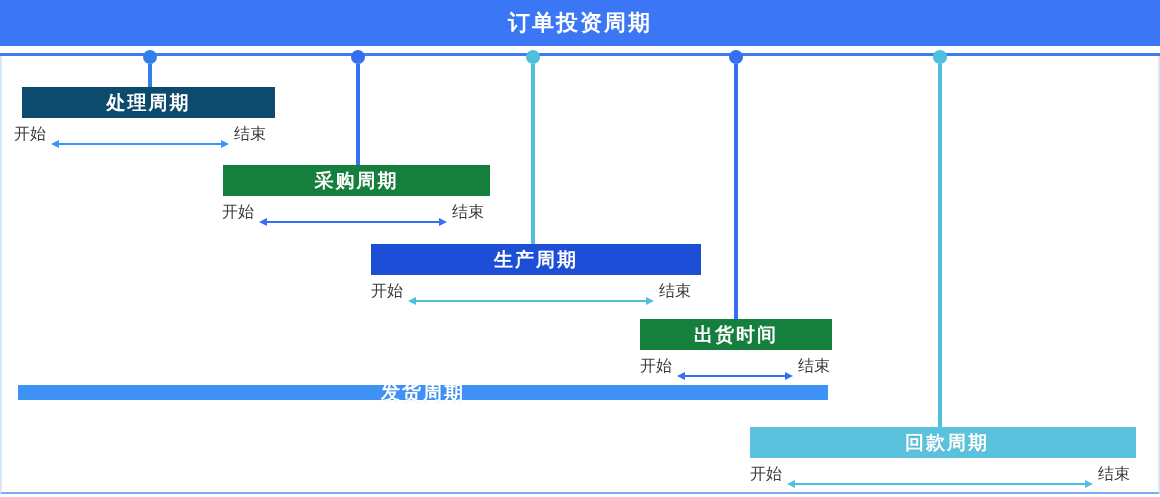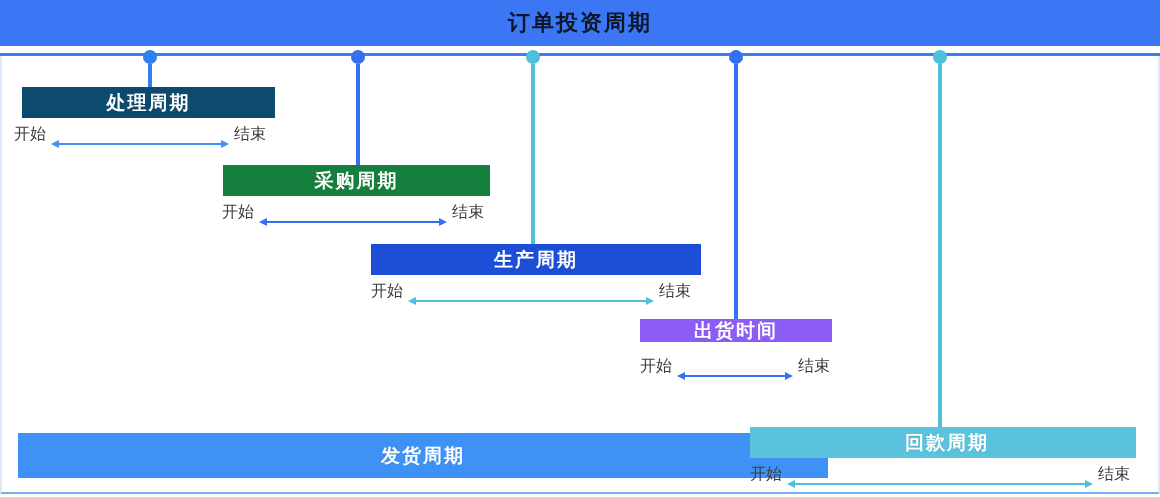--- a/index.html
+++ b/index.html
@@ -6,21 +6,21 @@
   .page{
     position:relative;width:1160px;height:497px;background:#ffffff;overflow:hidden;
     font-family:"Liberation Sans","DejaVu Sans",sans-serif;
   }
   
   .header{
     position:absolute;left:0;top:0;width:100%;height:46px;
     display:flex;align-items:center;justify-content:center;
   }
   .header-title{
-    color:#0f172a;font-size:22px;font-weight:bold;letter-spacing:2px;
+    color:#ffffff;font-size:22px;font-weight:bold;letter-spacing:2px;
   }
   
   .timeline{position:absolute;left:0;top:53px;width:100%;height:3px;}
   .frame{
     position:absolute;left:0;right:0;top:56px;bottom:3px;
     border-left:2px solid #D9E8FB;border-right:2px solid #D9E8FB;
     border-bottom:2px solid #79ADF0;
   }
   
   .connector{position:absolute;top:50px;width:14px;display:flex;flex-direction:column;align-items:center;}
@@ -99,30 +99,30 @@
   <div class="range-row" style="left: 371px; top: 278px; width: 320px; --ac: #4EC0DB; color: rgb(61, 61, 61);">
     <span>开始</span>
     <span class="range-arrow"></span>
     <span>结束</span>
   </div>
 
   <div class="connector" style="left: 729px;">
     <div class="connector-dot" style="background: rgb(52, 112, 239);"></div>
     <div class="connector-stem" style="background: rgb(52, 112, 239); height: 255px;"></div>
   </div>
-  <div class="bar" style="left: 640px; top: 319px; width: 192px; height: 23px; background: #8b5cf6;">
+  <div class="bar" style="left: 640px; top: 319px; width: 192px; height: 31px; background: #15803d;">
     <span class="bar-label">出货时间</span>
   </div>
   <div class="range-row" style="left: 640px; top: 353px; width: 190px; --ac: #3470EF; color: rgb(61, 61, 61);">
     <span>开始</span>
     <span class="range-arrow"></span>
     <span>结束</span>
   </div>
 
-  <div class="bar" style="left: 18px; top: 385px; width: 810px; height: 45px; background: rgb(62, 146, 245); margin-top: 48px;">
+  <div class="bar" style="left: 18px; top: 385px; width: 810px; height: 15px; background: rgb(62, 146, 245);">
     <span class="bar-label">发货周期</span>
   </div>
 
   <div class="connector" style="left: 933px;">
     <div class="connector-dot" style="background: rgb(78, 192, 219);"></div>
     <div class="connector-stem" style="background: rgb(78, 192, 219); height: 363px;"></div>
   </div>
   <div class="bar" style="left: 750px; top: 427px; width: 378px; height: 31px; background: rgb(90, 194, 220); padding-left: 8px;">
     <span class="bar-label">回款周期</span>
   </div>

